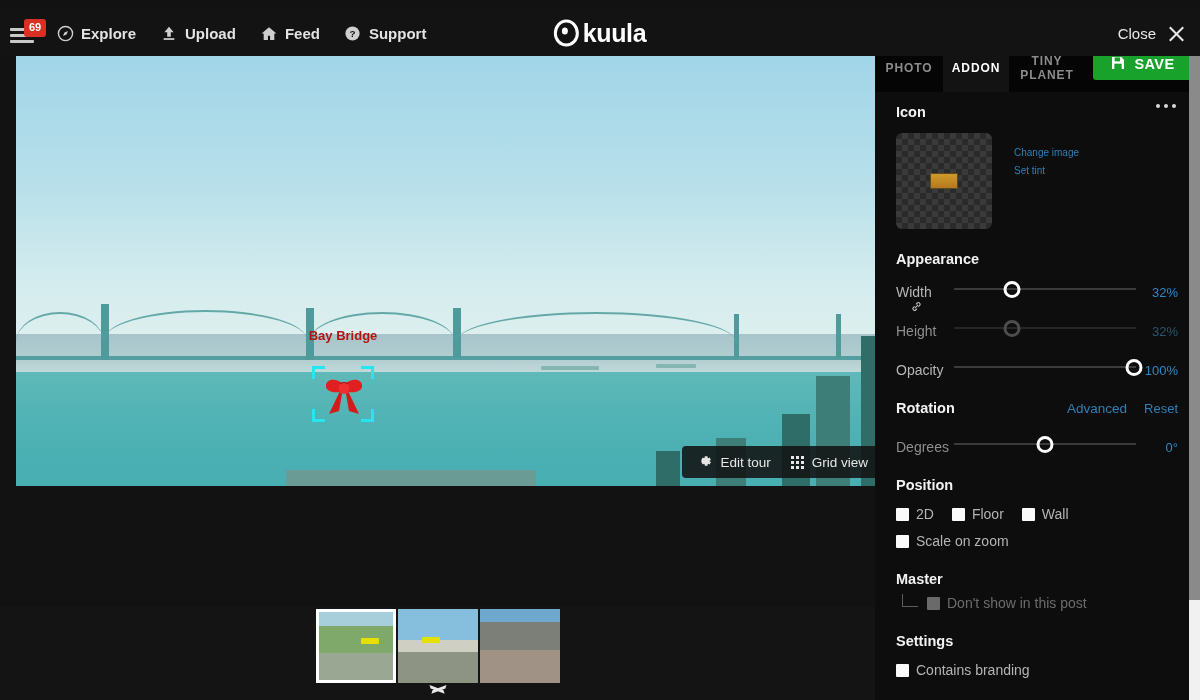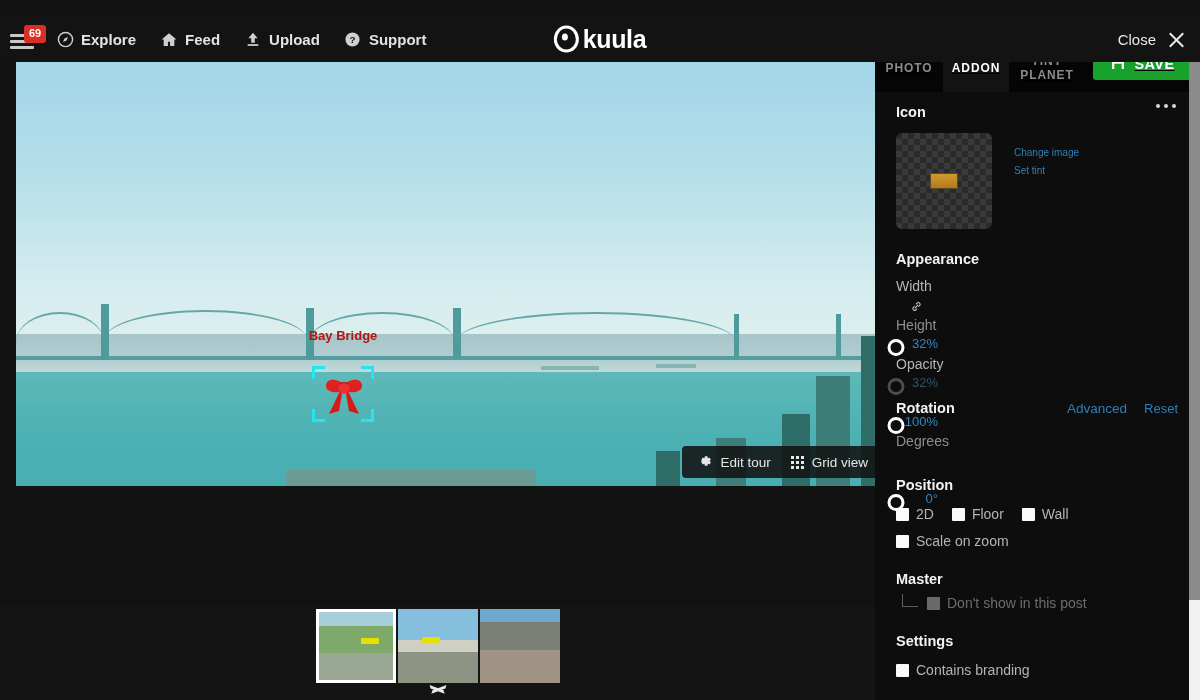--- a/index.html
+++ b/index.html
@@ -6,21 +6,21 @@
   html, body {
     width: 1200px; height: 700px;
     background: #0e0e0e;
     font-family: "Liberation Sans", sans-serif;
     overflow: hidden;
   }
   #app { position: relative; width: 1200px; height: 700px; background: #121212; }
 
   
   .topbar {
-    position: absolute; top: 16px; left: 0; width: 1200px; height: 46px;
+    position: absolute; top: 10px; left: 0; width: 1200px; height: 46px;
     background: #131313; display: flex; align-items: center;
     z-index: 40;
   }
   .nav-left { display: flex; align-items: center; height: 46px; padding-left: 10px; }
   .hamburger-wrap { position: relative; width: 34px; height: 30px; display: flex; align-items: center; }
   .hamburger { display: flex; flex-direction: column; gap: 3px; margin-top: 4px; }
   .hamburger span { display: block; height: 3px; background: #c9c9c9; border-radius: 1px; }
   .hamburger span:nth-child(1) { width: 17px; }
   .hamburger span:nth-child(2) { width: 21px; }
   .hamburger span:nth-child(3) { width: 24px; }
@@ -150,21 +150,20 @@
   .chevron-down:before, .chevron-down:after {
     content: ""; position: absolute; top: 0; width: 11px; height: 4px; background: #e8e8e8;
   }
   .chevron-down:before { left: 0; transform: skewX(40deg) rotate(28deg); transform-origin: left top; }
   .chevron-down:after { right: 0; transform: skewX(-40deg) rotate(-28deg); transform-origin: right top; }
 
   
   .panel {
     position: absolute; left: 875px; top: 46px; width: 325px; height: 654px;
     background: #0d0d0d;
-    text-decoration: underline;
   }
   .tabs { display: flex; height: 46px; background: #050505; }
   .tab {
     flex: 0 0 auto; display: flex; align-items: center; justify-content: center;
     color: #8c8c8c; font-size: 12px; font-weight: bold; letter-spacing: .9px;
     cursor: pointer; text-align: center; line-height: 1.15;
   }
   .tab.t-photo { width: 68px; }
   .tab.t-addon { width: 66px; background: #131313; color: #fff; }
   .tab.t-tiny { width: 76px; }
@@ -201,21 +200,21 @@
     background: linear-gradient(#cf9a2a, #b5781f);
     border: 1px solid #5a4a22;
   }
   .icon-links { display: flex; flex-direction: column; gap: 7px; padding-top: 14px; }
   .link { color: #2f7fb8; font-size: 10px; cursor: pointer; }
 
   .section { margin-top: 22px; position: relative; }
   .sec-head { display: flex; align-items: center; justify-content: space-between; }
   .sec-actions { display: flex; gap: 17px; }
 
-  .slider-row { display: flex; align-items: flex-start; margin-top: 11px; height: 22px; flex-direction: column; }
+  .slider-row { display: flex; align-items: flex-end; margin-top: 11px; height: 22px; }
   .slider-label { width: 58px; color: #b6b6b6; font-size: 14px; flex: 0 0 58px; }
   .slider-label.dim { color: #8e8e8e; }
   .track { position: relative; flex: 1 1 auto; height: 22px; cursor: pointer; }
   .track .rail {
     position: absolute; left: 0; right: 0; top: 10px; height: 2px; background: #3b3b3b;
   }
   .track .rail.dim { background: #262626; }
   .knob {
     position: absolute; top: 3px; width: 17px; height: 17px; border-radius: 50%;
     border: 3px solid #fff; background: transparent; transform: translateX(-50%);
@@ -272,35 +271,35 @@
           <svg width="17" height="17" viewBox="0 0 24 24">
               <circle cx="12" cy="12" r="10" fill="none" stroke="#cfcfcf" stroke-width="2"></circle>
               <path d="M15.5 8.5 10.5 10.5 8.5 15.5 13.5 13.5z" fill="#cfcfcf"></path>
             </svg>
         </span>
         <span>Explore</span>
       </div>
 
       <div class="nav-item">
         <span class="nav-icon">
-          <svg width="18" height="17" viewBox="0 0 24 24">
-              <path d="M12 3 1.5 12h3v9h6v-6h3v6h6v-9h3z" fill="#cfcfcf"></path>
-            </svg>
-        </span>
-        <span>Feed</span>
-      </div>
-
-      <div class="nav-item">
-        <span class="nav-icon">
           <svg width="16" height="17" viewBox="0 0 24 24">
               <path d="M12 2 5 10h4.3v7h5.4v-7H19z" fill="#cfcfcf"></path>
               <rect x="4" y="19" width="16" height="2.6" fill="#cfcfcf"></rect>
             </svg>
         </span>
         <span>Upload</span>
+      </div>
+
+      <div class="nav-item">
+        <span class="nav-icon">
+          <svg width="18" height="17" viewBox="0 0 24 24">
+              <path d="M12 3 1.5 12h3v9h6v-6h3v6h6v-9h3z" fill="#cfcfcf"></path>
+            </svg>
+        </span>
+        <span>Feed</span>
       </div>
 
       <div class="nav-item">
         <span class="nav-icon">
           <svg width="17" height="17" viewBox="0 0 24 24">
               <circle cx="12" cy="12" r="10" fill="#cfcfcf"></circle>
               <text x="12" y="17" font-size="14" font-weight="bold" text-anchor="middle" fill="#131313" font-family="Liberation Sans">?</text>
             </svg>
         </span>
         <span>Support</span>

